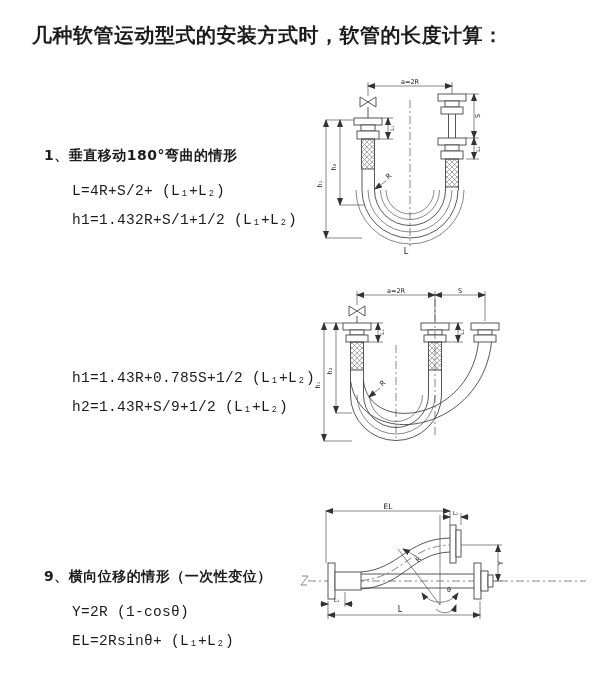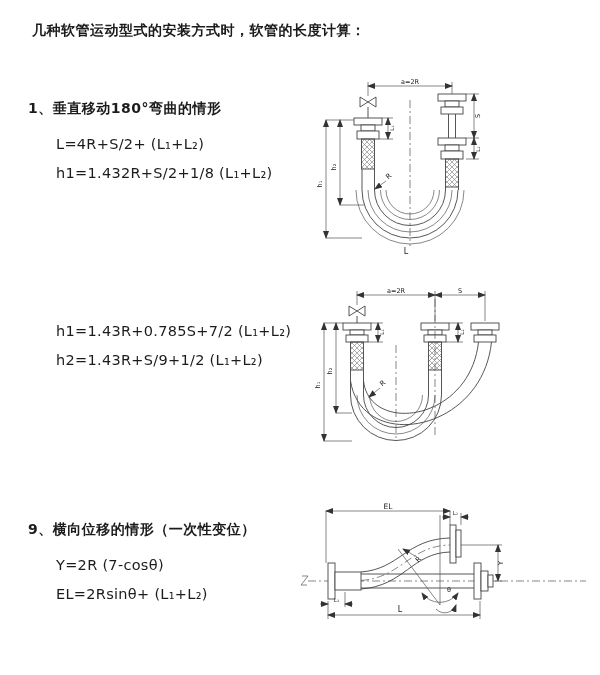--- a/index.html
+++ b/index.html
@@ -2,27 +2,27 @@
 <html><head>
 <meta charset="utf-8">
 <style>
   html,body{margin:0;padding:0;background:#e9e9e9;}
   .page{
     position:relative;width:600px;height:675px;background:#ffffff;
     font-family:"DejaVu Sans","Liberation Sans",sans-serif;color:#1c1c1c;
     overflow:hidden;
   }
   .title{
-    position:absolute;left:32px;top:22px;font-size:14px;font-weight:600;
+    position:absolute;left:32px;top:22px;font-size:20px;font-weight:600;
     letter-spacing:0.5px;white-space:nowrap;
   }
-  .section{position:absolute;left:28px;}
+  .section{position:absolute;left:44px;margin-top:47px;}
   .sec1{top:100px;} .sec2{top:305px;} .sec3{top:521px;}
   .sec-heading{font-size:14px;font-weight:600;letter-spacing:0.5px;white-space:nowrap;}
-  .formulas{margin-top:12px;margin-left:28px;}
+  .formulas{margin-top:12px;margin-left:28px;font-family:Liberation Mono, monospace;}
   .formula{font-size:14.5px;line-height:29px;letter-spacing:0.3px;white-space:nowrap;}
   .diagram{position:absolute;}
   .d1{left:302px;top:72px;}
   .d2{left:302px;top:283px;}
   .d3{left:298px;top:503px;}
   svg{display:block;}
   svg text{fill:#222;font-family:"DejaVu Sans","Liberation Sans",sans-serif;}
   .ln{stroke:#444;stroke-width:0.9;fill:none;}
   .thin{stroke:#555;stroke-width:0.7;fill:none;}
   .dash{stroke:#555;stroke-width:0.7;fill:none;stroke-dasharray:8 3 2 3;}
@@ -32,35 +32,35 @@
 <body>
 
 <div class="page">
 
   <div class="title">几种软管运动型式的安装方式时，软管的长度计算：</div>
 
   <div class="section sec1">
     <div class="sec-heading">1、垂直移动180°弯曲的情形</div>
     <div class="formulas">
       <div class="formula">L=4R+S/2+ (L₁+L₂)</div>
-      <div class="formula">h1=1.432R+S/2+1/8 (L₁+L₂)</div>
+      <div class="formula">h1=1.432R+S/1+1/2 (L₁+L₂)</div>
     </div>
   </div>
 
   <div class="section sec2">
     <div class="formulas">
-      <div class="formula">h1=1.43R+0.785S+7/2 (L₁+L₂)</div>
+      <div class="formula">h1=1.43R+0.785S+1/2 (L₁+L₂)</div>
       <div class="formula">h2=1.43R+S/9+1/2 (L₁+L₂)</div>
     </div>
   </div>
 
   <div class="section sec3">
     <div class="sec-heading">9、横向位移的情形（一次性变位）</div>
     <div class="formulas">
-      <div class="formula">Y=2R (7-cosθ)</div>
+      <div class="formula">Y=2R (1-cosθ)</div>
       <div class="formula">EL=2Rsinθ+ (L₁+L₂)</div>
     </div>
   </div>
 
   <svg class="diagram d1" width="292" height="186" viewBox="0 0 292 186">
     <defs>
       <marker id="a1e" markerUnits="userSpaceOnUse" markerWidth="8" markerHeight="6" refX="7" refY="3" orient="auto">
           <path d="M0,0L8,3L0,6Z" fill="#333"></path>
         </marker>
       <marker id="a1s" markerUnits="userSpaceOnUse" markerWidth="8" markerHeight="6" refX="1" refY="3" orient="auto">

